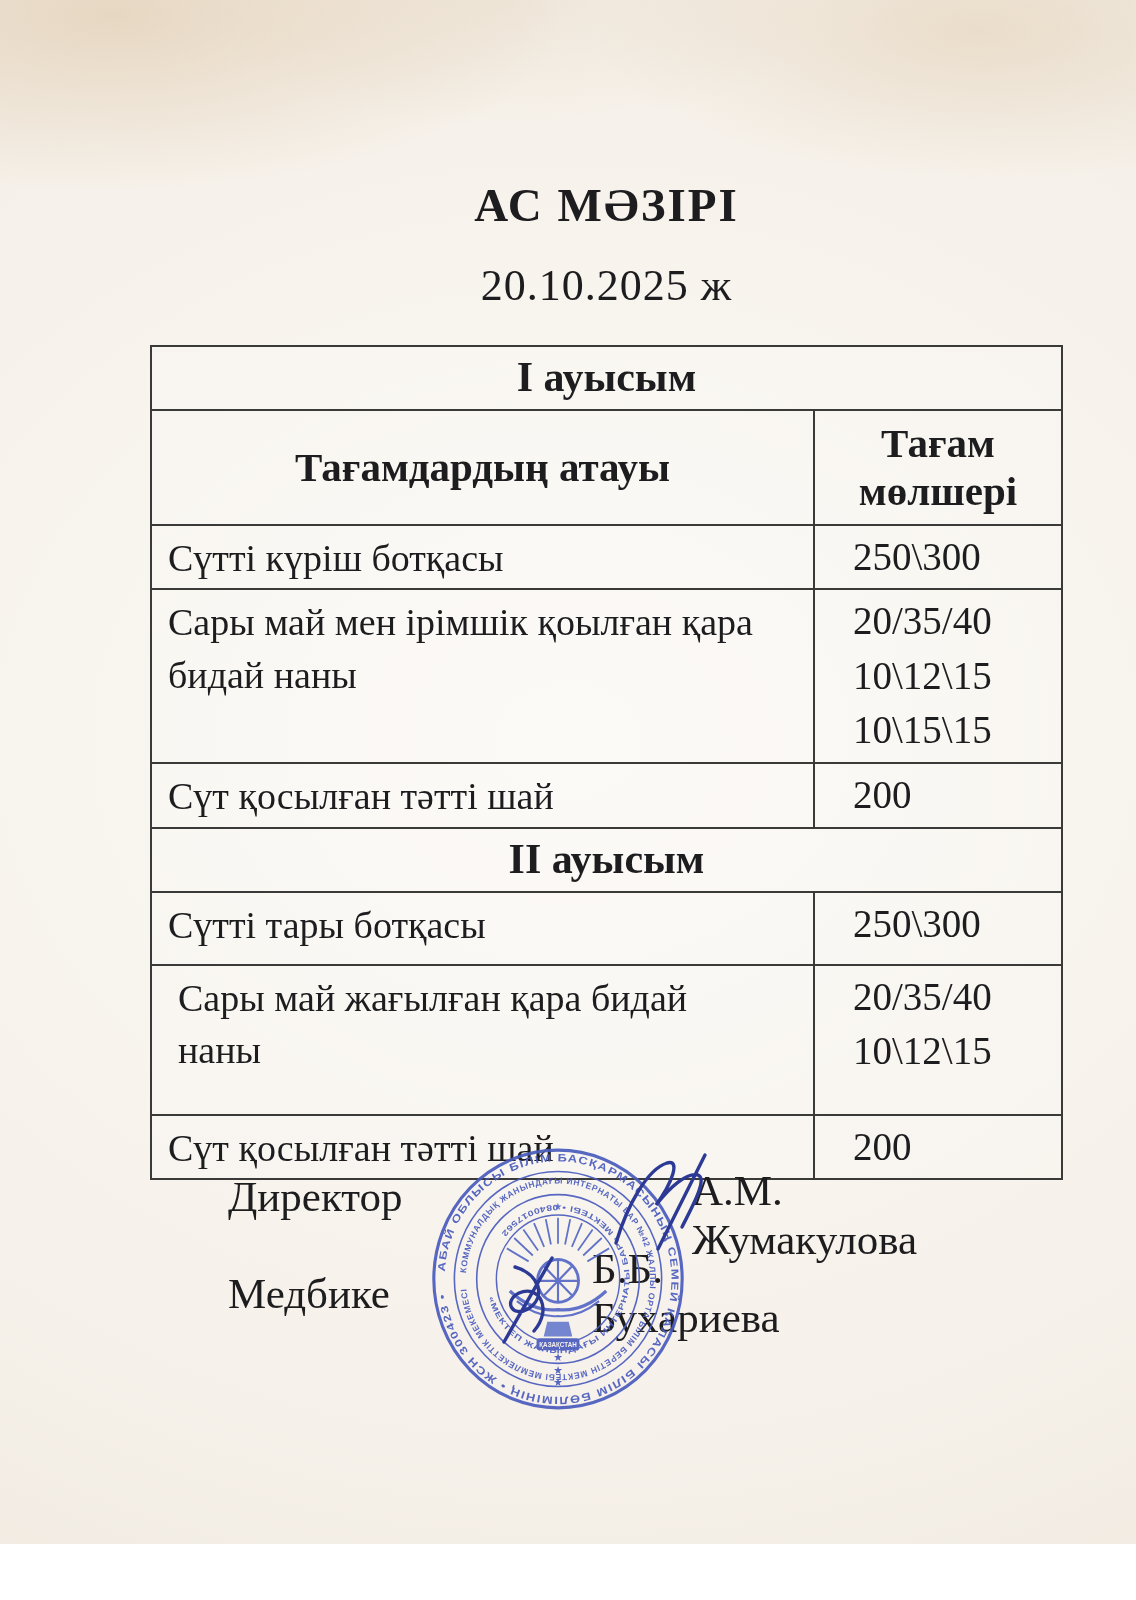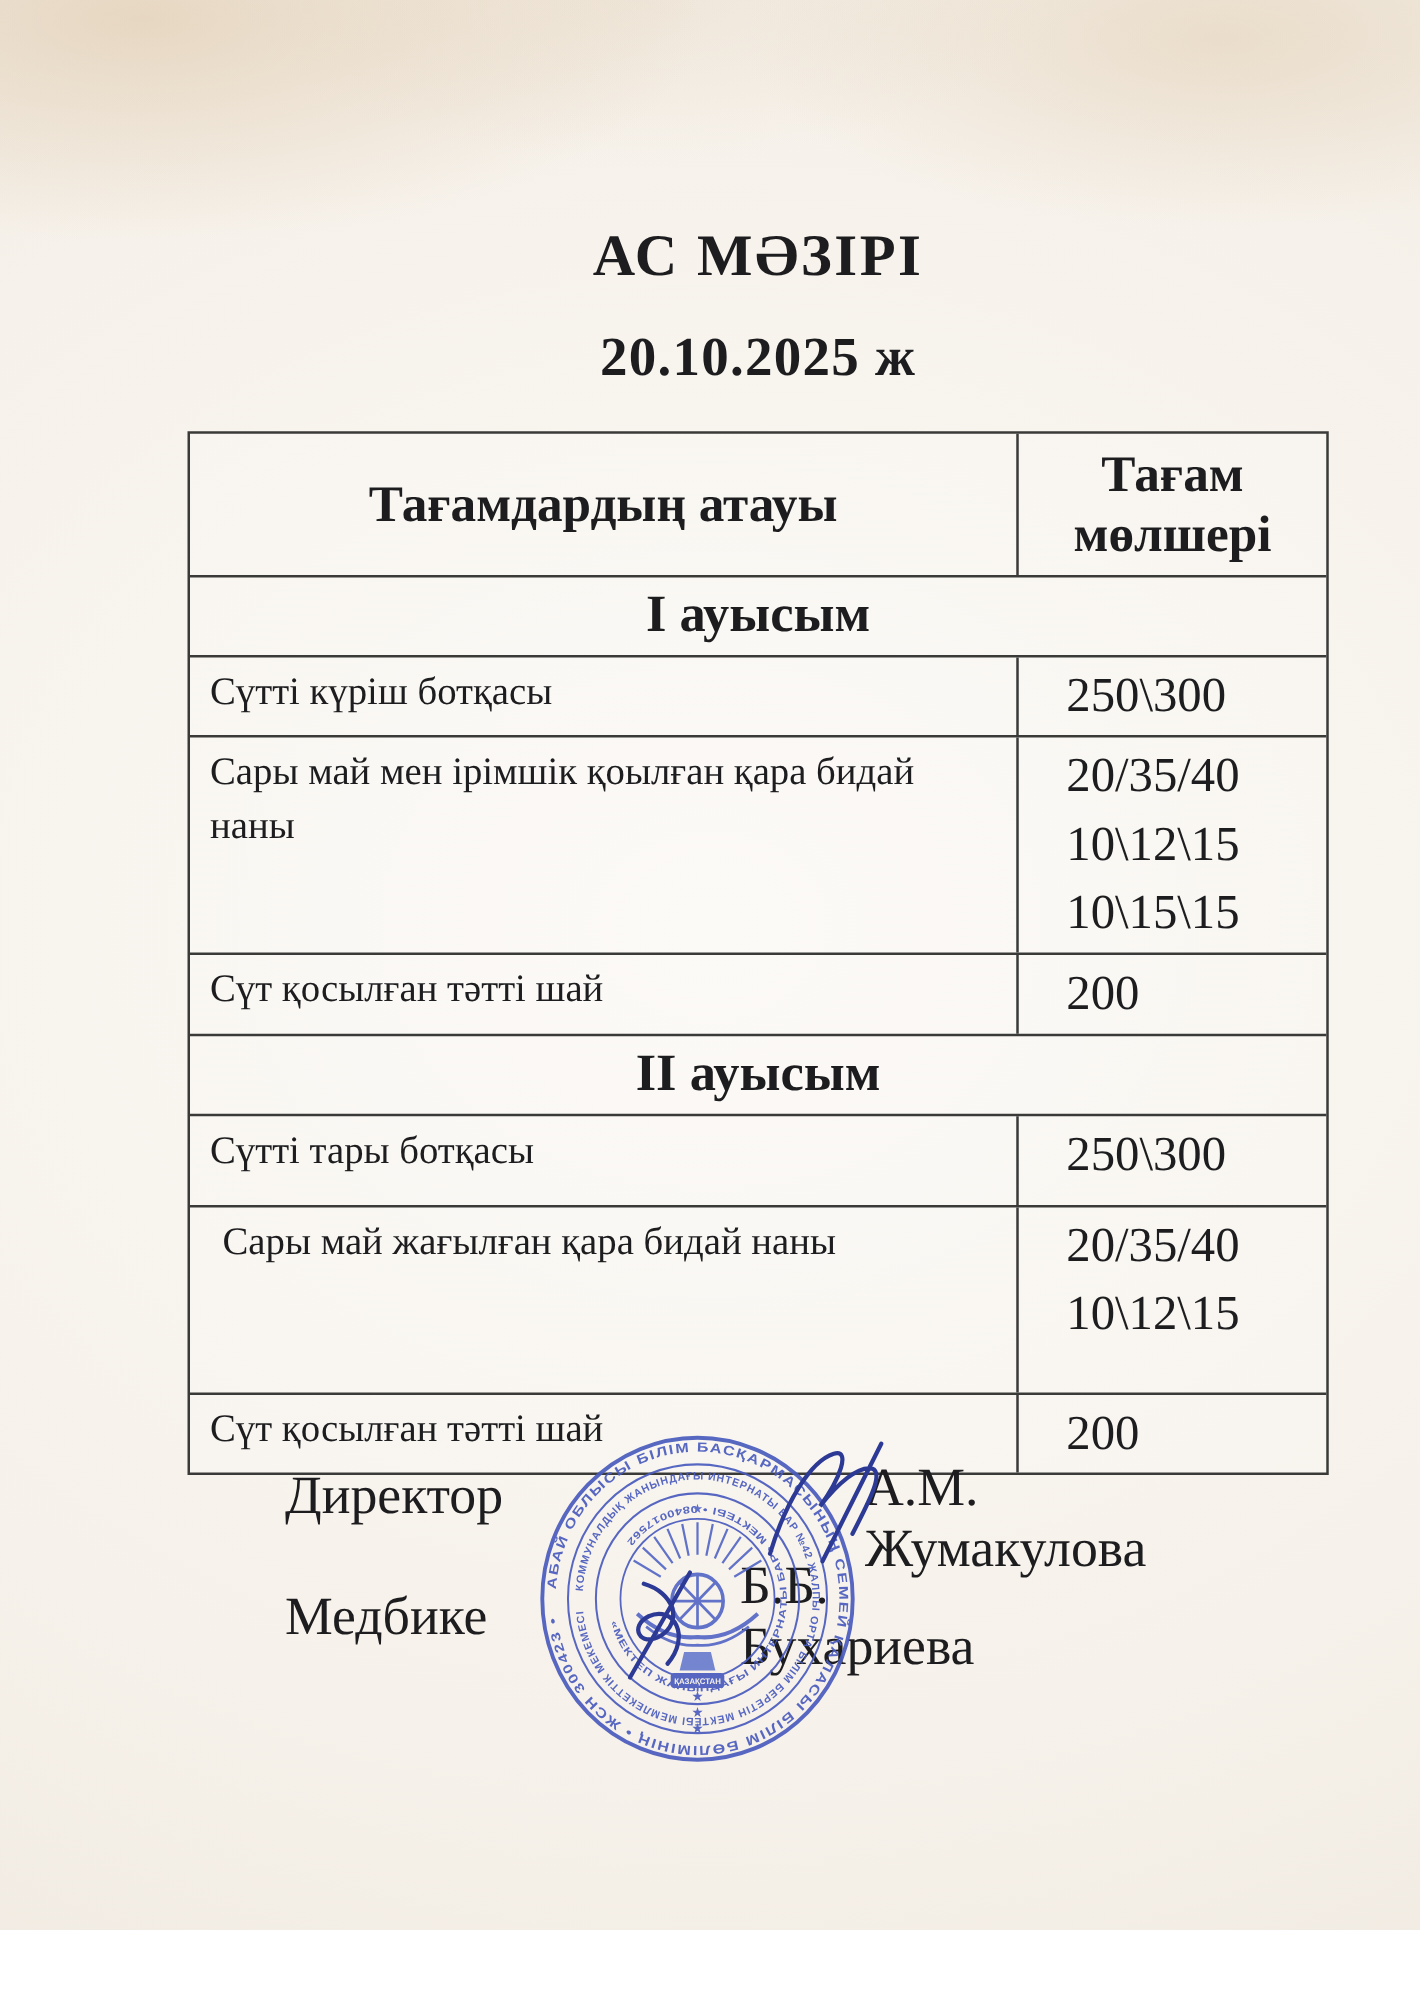--- a/index.html
+++ b/index.html
@@ -10,32 +10,32 @@
     font-family:"Liberation Serif","DejaVu Serif",serif;
     color:#1d1d1f;
     background:
       radial-gradient(55% 16% at 10% 1%, rgba(220,196,164,.55), rgba(220,196,164,0) 72%),
       radial-gradient(48% 14% at 86% 2%, rgba(224,203,174,.5), rgba(224,203,174,0) 70%),
       radial-gradient(40% 12% at 45% 0%, rgba(228,212,190,.35), rgba(228,212,190,0) 70%),
       radial-gradient(120% 70% at 50% 48%, #fbf9f5 0%, #f6f1ea 62%, #efe9df 100%);
   }
   .title-block{position:absolute;left:150px;top:178px;width:913px;text-align:center;}
   .doc-title{font-size:47px;font-weight:bold;letter-spacing:2px;}
-  .doc-date{margin-top:28px;font-size:44px;font-weight:bold;letter-spacing:1px;}
+  .doc-date{margin-top:28px;font-size:44px;font-weight:normal;letter-spacing:1px;}
 
   .menu-table{
     position:absolute;left:150px;top:345px;width:913px;
     border:2px solid #3a3a38;
     box-sizing:border-box;
     background:rgba(255,255,255,.22);
   }
   .t-row{display:flex;box-sizing:border-box;border-top:2px solid #3a3a38;}
   .t-row:first-child{border-top:none;}
   .cell{box-sizing:border-box;}
-  .c1{flex:1 1 auto;padding:6px 26px 4px 16px;font-size:31px;line-height:1.38;}
+  .c1{flex:1 1 auto;padding:6px 26px 4px 16px;font-size:38px;line-height:1.38;}
   .c2{width:248px;flex:0 0 248px;border-left:2px solid #3a3a38;padding:4px 8px 4px 38px;font-size:39px;line-height:1.4;}
   .hdr .c1{display:flex;align-items:center;justify-content:center;text-align:center;
            font-weight:bold;font-size:41px;padding:8px 10px;}
   .hdr .c2{display:flex;align-items:center;justify-content:center;text-align:center;
            font-weight:bold;font-size:41px;line-height:1.18;padding:8px 10px;}
   .section .c1{font-weight:bold;text-align:center;font-size:42px;padding:2px 10px;}
   .h105{min-height:105px;} .h53{min-height:49px;} .h59{min-height:57px;}
   .h156{min-height:154px;} .h58{min-height:56px;} .h50{min-height:48px;}
   .h75{min-height:73px;} .h152{min-height:150px;gap:16px;} .h57{min-height:55px;}
 
@@ -56,27 +56,27 @@
 
 <div class="page">
 
   <div class="title-block">
     <div class="doc-title">АС МӘЗІРІ</div>
     <div class="doc-date">20.10.2025 ж</div>
   </div>
 
   <div class="menu-table">
 
+    <div class="t-row section h53">
+      <div class="cell c1">I  ауысым</div>
+    </div>
+
     <div class="t-row hdr h105">
       <div class="cell c1">Тағамдардың атауы</div>
       <div class="cell c2">Тағам мөлшері</div>
-    </div>
-
-    <div class="t-row section h53">
-      <div class="cell c1">I  ауысым</div>
     </div>
 
     <div class="t-row h59">
       <div class="cell c1">Сүтті күріш ботқасы</div>
       <div class="cell c2">
         <div>250\300</div>
       </div>
     </div>
 
     <div class="t-row h156">

